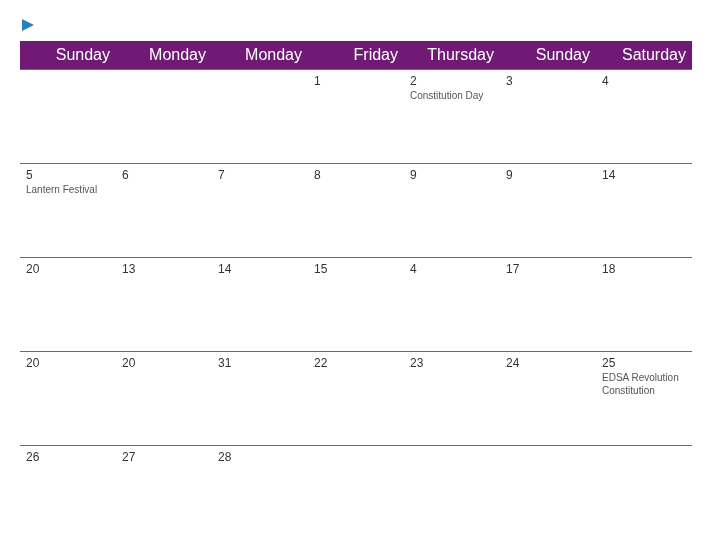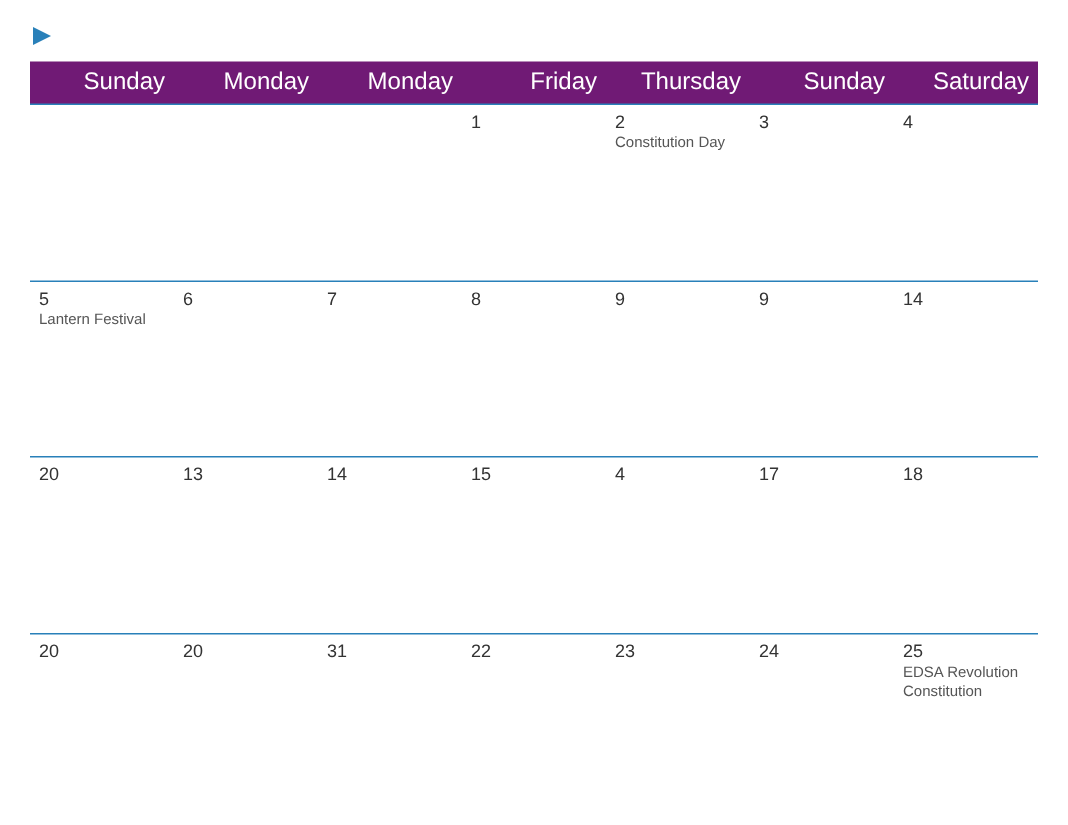--- a/index.html
+++ b/index.html
@@ -202,15 +202,30 @@
             <span class="day-num">23</span>
           </td>
           <td>
             <span class="day-num">24</span>
           </td>
           <td>
             <span class="day-num">25</span>
             <span class="event-text">EDSA Revolution Constitution</span>
           </td>
         </tr>
+        <tr>
+          <td>
+            <span class="day-num">26</span>
+          </td>
+          <td>
+            <span class="day-num">27</span>
+          </td>
+          <td>
+            <span class="day-num">28</span>
+          </td>
+          <td></td>
+          <td></td>
+          <td></td>
+          <td></td>
+        </tr>
       </tbody>
   </table>
 </div>
 
 </body></html>

